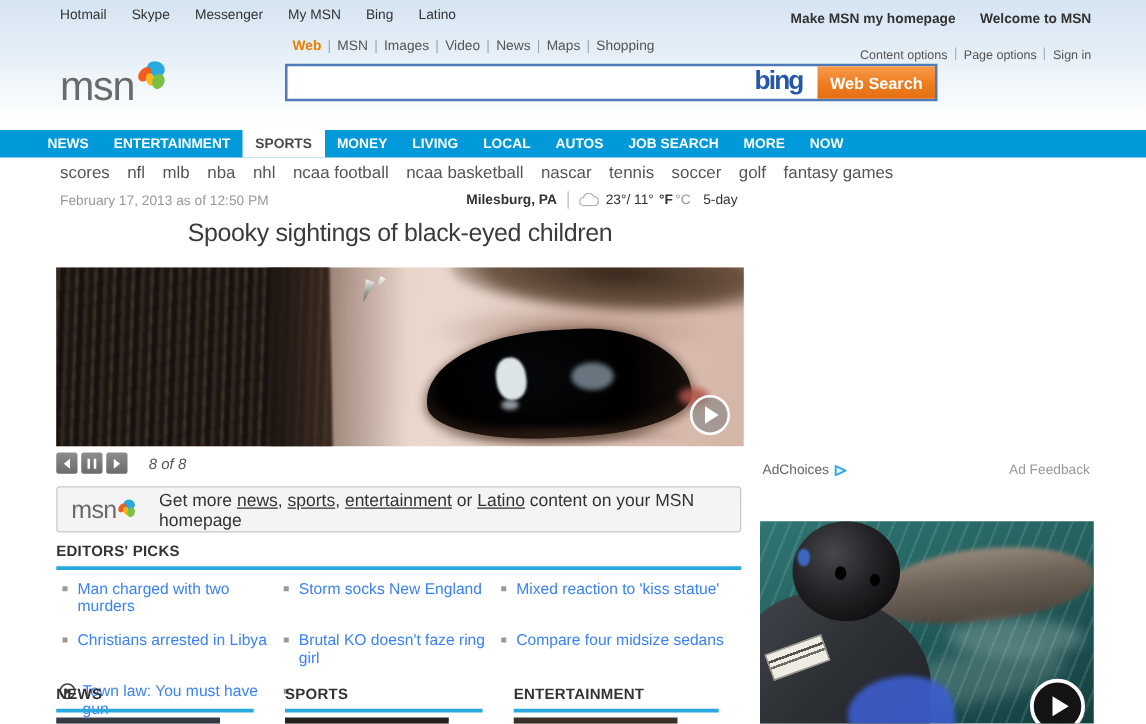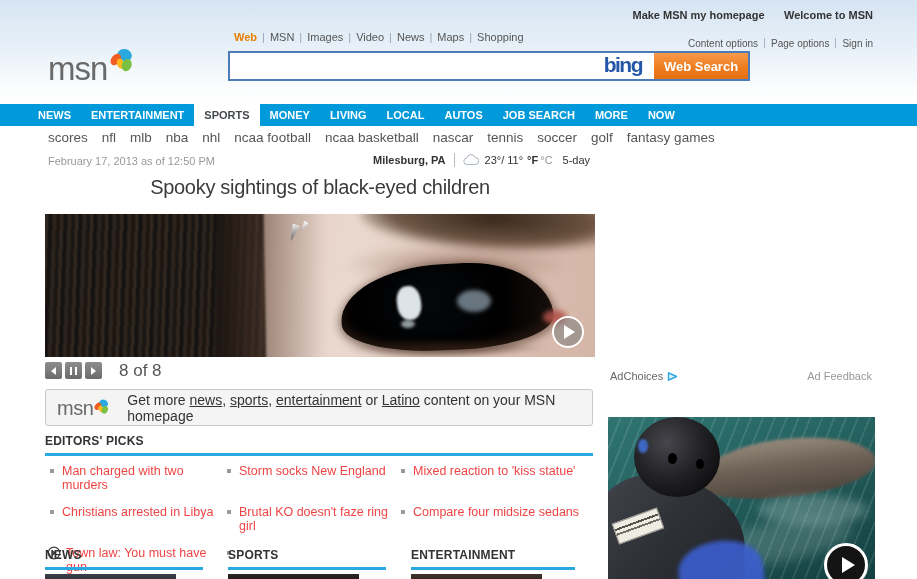--- a/index.html
+++ b/index.html
@@ -97,21 +97,21 @@
 
   
   .carousel { position:absolute; top:362px; left:45px; height:17px; display:flex; align-items:center; }
   .cbtn { width:17px; height:17px; margin-right:3px; border:0; border-radius:2px; padding:0; cursor:pointer;
           background:linear-gradient(180deg,#8d8d8d,#6b6b6b); display:flex; align-items:center; justify-content:center; }
   .tri-l { width:0; height:0; border-top:4px solid transparent; border-bottom:4px solid transparent;
            border-right:5px solid #fff; }
   .tri-r { width:0; height:0; border-top:4px solid transparent; border-bottom:4px solid transparent;
            border-left:5px solid #fff; }
   .pbars { width:7px; height:8px; border-left:2.5px solid #fff; border-right:2.5px solid #fff; }
-  .counter { margin-left:14px; font-size:17px; color:#555; }
+  .counter { margin-left:14px; font-size:12px; color:#555;font-style:italic; }
 
   
   .adrow { position:absolute; top:370px; left:610px; width:262px; height:14px; font-size:11px; }
   .adchoices { display:inline-flex; align-items:center; color:#666; }
   .adchoices svg { margin-left:4px; }
   .adfeedback { float:right; color:#999; }
   .blue-head { font-size:12px; font-weight:bold; color:#333; letter-spacing:.2px;
                border-bottom:3px solid #29a9e0; padding-bottom:5px; }
   .video-head { position:absolute; top:385px; left:610px; width:262px; }
   .videothumb { position:absolute; top:417px; left:608px; width:267px; height:162px; overflow:hidden;
@@ -153,39 +153,47 @@
            border:1px solid #c8c8c8; border-radius:3px; display:flex; align-items:center; }
   .plogo { margin-left:11px; display:flex; align-items:flex-start; }
   .plogo-text { font-size:20px; color:#6a6a6a; letter-spacing:-.5px; line-height:18px; }
   .ptext { margin-left:17px; font-size:14px; color:#333; }
   .ptext a { color:#333; text-decoration:underline; }
 
   
   .epicks { position:absolute; top:434px; left:45px; width:548px; }
   .epicks-grid { margin-top:8px; display:grid; grid-template-columns:177px 174px 197px; row-gap:13px;
                  padding-left:5px; font-size:12.5px; }
-  .pick { color:#ef4444; display:flex; align-items:flex-start; line-height:14px; }
+  .pick { color:#3b82f6; display:flex; align-items:flex-start; line-height:14px; }
   .bullet { flex:none; width:4px; height:4px; background:#9a9a9a; margin:5px 8px 0 0; }
   .pickplay { flex:none; margin:0 5px 0 -3px; }
 
   
   .sections { position:absolute; top:548px; left:45px; width:548px; display:grid;
               grid-template-columns:158px 158px 164px; column-gap:25px; }
   .thumb { margin-top:4px; height:12px; width:131px; cursor:pointer; }
   .thumb-news { background:linear-gradient(#3a3f48,#23262c); }
   .thumb-sports { background:linear-gradient(#2a2422,#161311); }
   .thumb-ent { background:linear-gradient(#40342c,#241c16); }
 </style>
 </head>
 <body>
 
 <div class="page">
 
   <div class="header">
 
+    <div class="topbar-links">
+      <a>Hotmail</a>
+      <a>Skype</a>
+      <a>Messenger</a>
+      <a>My MSN</a>
+      <a>Bing</a>
+      <a>Latino</a>
+    </div>
 
     <div class="topbar-right">
       <div class="row1">
         <a>Make MSN my homepage</a>
         <a>Welcome to MSN</a>
       </div>
       <div class="row2">
         <a>Content options</a><span class="vsep"></span><a>Page options</a><span class="vsep"></span><a>Sign in</a>
       </div>
     </div>

